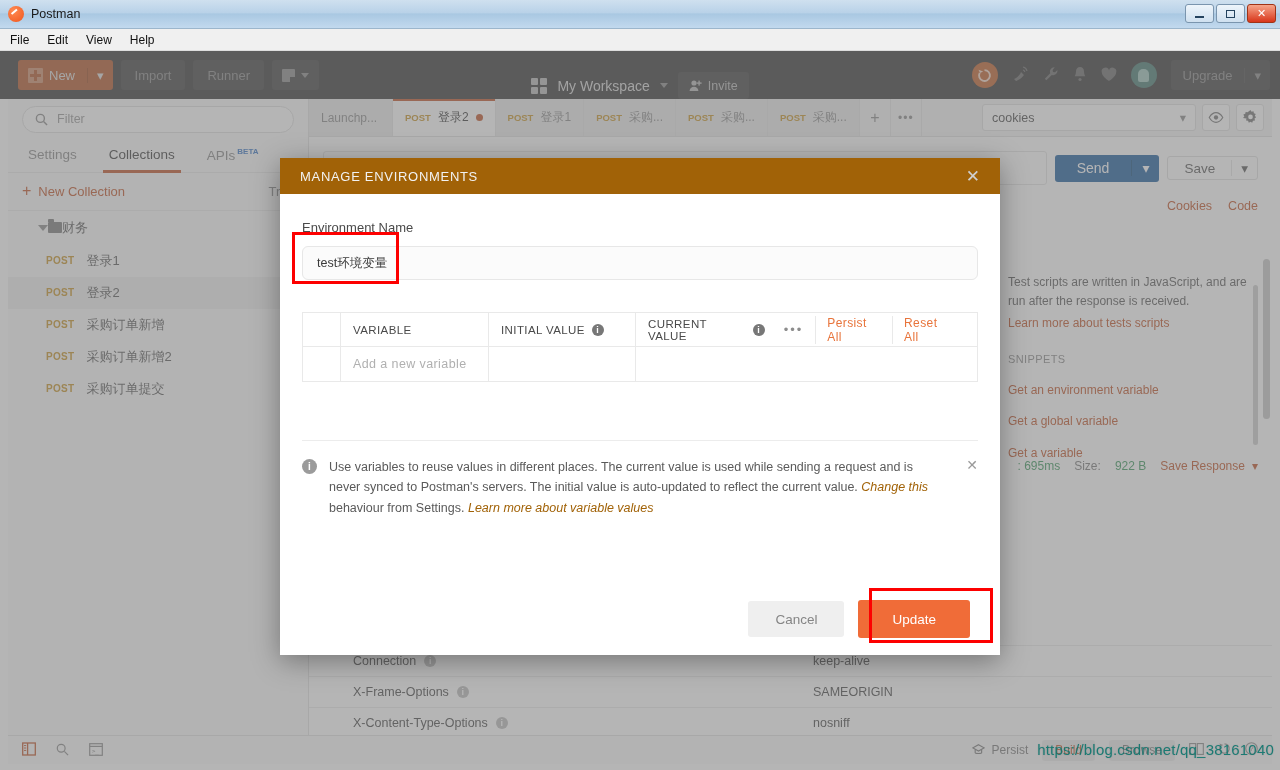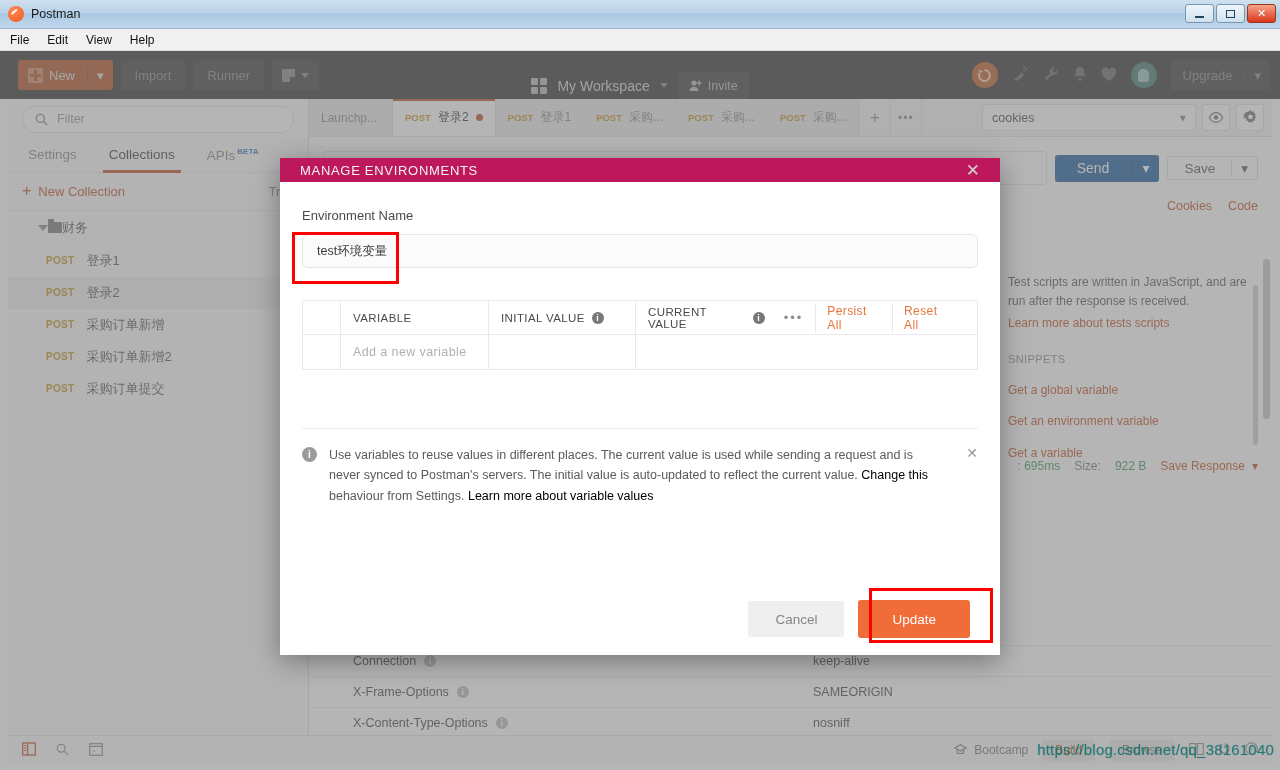--- a/index.html
+++ b/index.html
@@ -258,21 +258,21 @@
   .pill.grey { color: #7a7a7a; }
   .sb-mini { color: #8d8d8d; font-size: 13px; cursor: pointer; }
 
   
   .overlay { position: absolute; left: 0; top: 51px; right: 0; bottom: 0; background: rgba(120,120,120,.55); }
   .modal {
     position: absolute; left: 280px; top: 158px; width: 720px; height: 497px;
     background: #fff; box-shadow: 0 6px 26px rgba(0,0,0,.35);
   }
   .modal-head {
-    height: 24px; background: #be185d; display: flex; align-items: center; padding: 0 20px;
+    height: 36px; background: #a16207; display: flex; align-items: center; padding: 0 20px;
   }
   .modal-title { color: #f2f2f2; font-size: 13px; letter-spacing: .7px; flex: 1; }
   .modal-x { color: #cfcfcf; font-size: 17px; cursor: pointer; line-height: 1; }
   .modal-body { padding: 26px 22px 0; }
   .field-label { font-size: 13px; color: #4a4a4a; margin-bottom: 11px; }
   .env-input {
     height: 29px; border: 1px solid #e7e7e7; border-radius: 6px; background: #fbfbfb;
     display: flex; align-items: center; padding: 16px 14px; font-size: 12.5px; color: #3a3a3a;
   }
   .redbox { position: absolute; border: 3px solid #fd0000; pointer-events: none; }
@@ -295,21 +295,21 @@
   .note {
     margin: 58px 22px 0; border-top: 1px solid #ececec; padding: 16px 0 0;
     display: flex; gap: 12px; align-items: flex-start;
   }
   .note-ic {
     width: 15px; height: 15px; border-radius: 50%; background: #9b9b9b; color: #fff;
     font-size: 10px; display: flex; align-items: center; justify-content: center;
     font-weight: bold; flex: none; margin-top: 2px;
   }
   .note-txt { flex: 1; font-size: 12.5px; color: #5a5a5a; line-height: 1.62; }
-  .note-txt a { color: #000000; text-decoration: none; cursor: pointer; }
+  .note-txt a { color: #a16207; text-decoration: none; cursor: pointer; font-style: italic; }
   .note-x { color: #9a9a9a; font-size: 14px; cursor: pointer; margin-left: 10px; }
 
   .modal-foot {
     position: absolute; left: 0; right: 0; bottom: 0; height: 72px;
     display: flex; align-items: center; justify-content: flex-end; gap: 14px; padding-right: 30px;
   }
   .btn-cancel {
     height: 36px; padding: 0 27px; background: #efefef; border-radius: 3px;
     display: flex; align-items: center; font-size: 13.5px; color: #858585; cursor: pointer;
   }
@@ -537,22 +537,22 @@
     <div class="cc-links">
       <a>Cookies</a>
       <a>Code</a>
     </div>
 
     <div class="tests-panel">
       <span class="arrow-r"></span>
       <div>Test scripts are written in JavaScript, and are run after the response is received.</div>
       <span class="lnk">Learn more about tests scripts</span>
       <div class="snippets-title">SNIPPETS</div>
+      <div class="snip">Get an environment variable</div>
       <div class="snip">Get a global variable</div>
-      <div class="snip">Get an environment variable</div>
       <div class="snip">Get a variable</div>
     </div>
 
     <div class="resp-meta">
       <span class="g"><span>:</span> <span>695ms</span></span>
       <span class="k">Size:</span>
       <span class="g">922 B</span>
       <span class="sr">
         <span>Save Response</span>
         <span>▾</span>
@@ -614,21 +614,21 @@
             <text x="3" y="9.6" font-size="5.6" fill="#8d8d8d" font-family="monospace">&gt;_</text>
           </svg>
       </span>
     </div>
     <div class="sb-right">
       <span class="bootcamp">
         <svg width="13" height="12" viewBox="0 0 14 13">
             <path d="M7 0.8L13 4.2 7 7.6 1 4.2z" fill="none" stroke="#7a7a7a" stroke-width="1.2"></path>
             <path d="M3.4 6v3.6c0 1 7 1 7 0V6" fill="none" stroke="#7a7a7a" stroke-width="1.2"></path>
           </svg>
-        <span>Bootcamp</span>
+        <span>Persist</span>
       </span>
       <span class="pill">Build</span>
       <span class="pill grey">Browse</span>
       <span class="sb-mini">
         <svg width="15" height="12" viewBox="0 0 16 13">
             <rect x="0.6" y="0.6" width="6.5" height="11.8" fill="none" stroke="#8d8d8d" stroke-width="1.2"></rect>
             <rect x="8.9" y="0.6" width="6.5" height="11.8" fill="none" stroke="#8d8d8d" stroke-width="1.2"></rect>
           </svg>
       </span>
       <span class="sb-mini">

